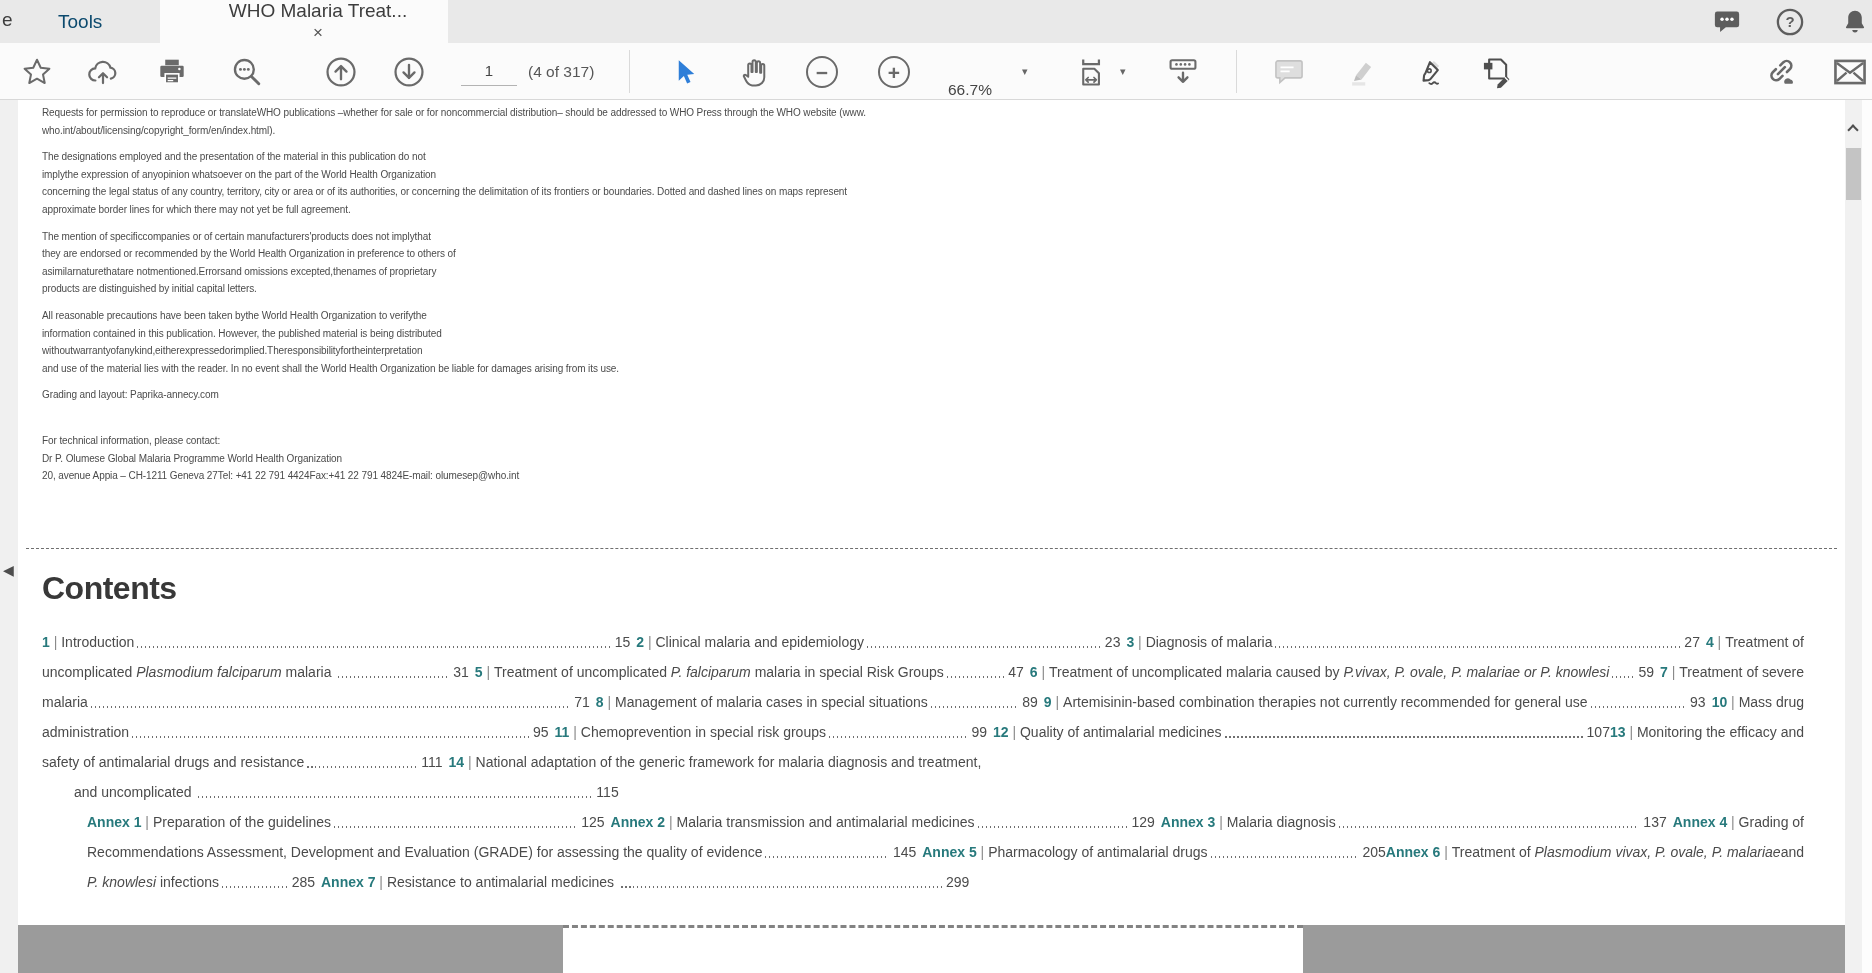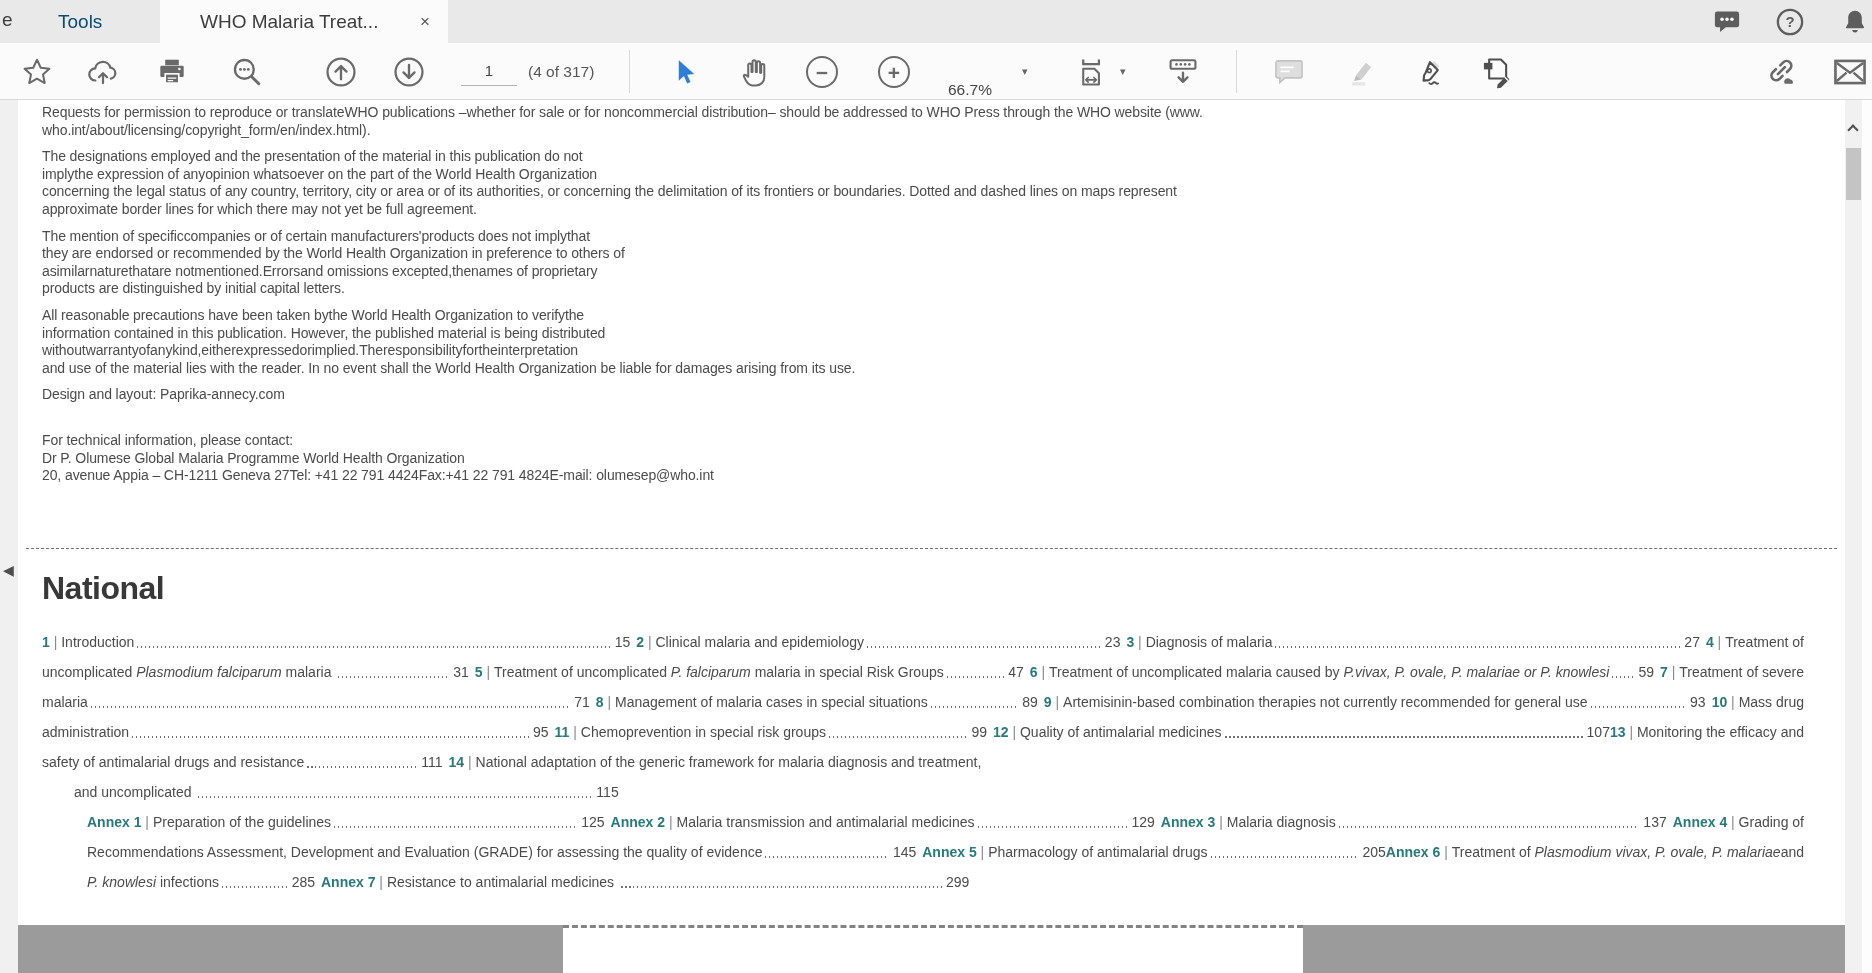--- a/index.html
+++ b/index.html
@@ -3,21 +3,21 @@
 <meta charset="utf-8">
 <style>
   * { margin:0; padding:0; box-sizing:border-box; }
   body { font-family:"Liberation Sans",sans-serif; }
   .screen { position:relative; width:1872px; height:973px; overflow:hidden; background:#fff; }
 
   
   .tabbar { position:absolute; left:0; top:0; width:1872px; height:43px; background:#e9e9e9; }
   .tab-partial { position:absolute; left:2px; top:9px; font-size:19px; color:#3d3d3d; }
   .tab-tools { position:absolute; left:44px; top:0; height:43px; padding:0 14px; display:flex; align-items:center; font-size:19px; color:#0c4a6e; cursor:default; }
-  .tab-active { position:absolute; left:160px; top:0; width:288px; height:43px; background:#fbfbfb; display:flex; align-items:center; padding:0 12px 0 40px; }
+  .tab-active { position:absolute; left:160px; top:0; width:288px; height:43px; background:#fbfbfb; display:flex; align-items:center; padding:0 12px 0 40px;flex-direction:column; }
   .tab-active .title { flex:1; font-size:19px; color:#3d3d3d; white-space:nowrap; overflow:hidden; }
   .tab-close { font-size:17px; color:#555; padding:0 6px; cursor:default; }
   .tb-right-icon { position:absolute; top:50%; transform:translate(-50%,-50%); width:38px; height:38px; display:flex; align-items:center; justify-content:center; }
 
   
   .toolbar { position:absolute; left:0; top:43px; width:1872px; height:57px; background:#fbfbfb; border-bottom:1px solid #d8d8d8; }
   .tbtn { position:absolute; top:8px; width:42px; height:42px; transform:translateX(-50%); display:flex; align-items:center; justify-content:center; }
   .tb-divider { position:absolute; top:7px; width:1px; height:43px; background:#dadada; }
   .page-input { position:absolute; left:461px; top:13px; width:56px; height:30px; text-align:center; font-size:15px; color:#444; background:transparent; border:none; border-bottom:1px solid #b3b3b3; font-family:"Liberation Sans",sans-serif; }
   .page-count { position:absolute; left:528px; top:0; height:71px; line-height:57px; font-size:15.5px; color:#565656; }
@@ -26,21 +26,21 @@
   .caret-zoom { position:absolute; left:1022px; top:0; height:57px; line-height:57px; }
   .caret-fit { position:absolute; left:1120px; top:22px; }
   .circle-btn { width:32px; height:32px; border:2px solid #6a6a6a; border-radius:50%; display:flex; align-items:center; justify-content:center; font-size:21px; color:#6a6a6a; font-weight:bold; line-height:1; }
 
   
   .doc-area { position:absolute; left:0; top:100px; width:1872px; height:873px; background:#fff; }
   .left-strip { position:absolute; left:0; top:0; width:18px; height:100%; background:#f0f0f0; }
   .collapse-arrow { position:absolute; left:3px; top:462px; font-size:14px; color:#4d4d4d; cursor:default; }
   .page { position:absolute; left:18px; top:0; width:1827px; height:100%; background:#fff; overflow:hidden; }
 
-  .copyright { position:absolute; left:24px; top:4px; width:1460px; font-size:14px; line-height:17.6px; color:#4b4b4b; letter-spacing:-0.1px; }
+  .copyright { position:absolute; left:24px; top:4px; width:1460px; font-size:10px; line-height:17.6px; color:#4b4b4b; letter-spacing:-0.1px; }
   .copyright p { margin-bottom:9px; }
   .copyright p.extra-gap { margin-top:28px; }
 
   .page-separator { position:absolute; left:8px; right:8px; top:448px; border-top:1px dashed #6f6f6f; }
 
   .contents-title { position:absolute; left:24px; top:470px; font-size:32px; font-weight:800; color:#383838; letter-spacing:-0.5px; }
 
   .toc { position:absolute; left:24px; top:527px; width:1762px; font-size:14px; color:#4b4b4b; }
   .toc-line { display:flex; align-items:baseline; white-space:pre; height:30px; line-height:30px; overflow:hidden; }
   .tk-num  { color:#27797c; font-weight:600; }
@@ -238,27 +238,27 @@
     <div class="left-strip">
       <div class="collapse-arrow">◀</div>
     </div>
 
     <div class="page">
       <div class="copyright" id="copyright-block">
           <p>Requests for permission to reproduce or translateWHO publications –whether for sale or for noncommercial distribution– should be addressed to WHO Press through the WHO website (www.<br>who.int/about/licensing/copyright_form/en/index.html).</p>
           <p>The designations employed and the presentation of the material in this publication do not<br>implythe expression of anyopinion whatsoever on the part of the World Health Organization<br>concerning the legal status of any country, territory, city or area or of its authorities, or concerning the delimitation of its frontiers or boundaries. Dotted and dashed lines on maps represent<br>approximate border lines for which there may not yet be full agreement.</p>
           <p>The mention of specificcompanies or of certain manufacturers'products does not implythat<br>they are endorsed or recommended by the World Health Organization in preference to others of<br>asimilarnaturethatare notmentioned.Errorsand omissions excepted,thenames of proprietary<br>products are distinguished by initial capital letters.</p>
           <p>All reasonable precautions have been taken bythe World Health Organization to verifythe<br>information contained in this publication. However, the published material is being distributed<br>withoutwarrantyofanykind,eitherexpressedorimplied.Theresponsibilityfortheinterpretation<br>and use of the material lies with the reader. In no event shall the World Health Organization be liable for damages arising from its use.</p>
-          <p>Design and layout: Paprika-annecy.com</p>
+          <p>Grading and layout: Paprika-annecy.com</p>
           <p class="extra-gap">For technical information, please contact:<br>Dr P. Olumese Global Malaria Programme World Health Organization<br>20, avenue Appia – CH-1211 Geneva 27Tel: +41 22 791 4424Fax:+41 22 791 4824E-mail: olumesep@who.int</p>
         </div>
 
       <div class="page-separator"></div>
 
-      <div class="contents-title">National</div>
+      <div class="contents-title">Contents</div>
 
       <div class="toc" id="toc">
           <div class="toc-line"><span class="tk-num">1</span><span class="tk-sep"> | </span><span class="tk-t">Introduction</span><span class="leader" style="flex-grow: 391;"></span><span class="tk-pg">15</span><span class="tk-num">2</span><span class="tk-sep"> | </span><span class="tk-t">Clinical malaria and epidemiology</span><span class="leader" style="flex-grow: 188;"></span><span class="tk-pg">23</span><span class="tk-num">3</span><span class="tk-sep"> | </span><span class="tk-t">Diagnosis of malaria</span><span class="leader" style="flex-grow: 333;"></span><span class="tk-pg">27</span><span class="tk-num">4</span><span class="tk-sep"> | </span><span class="tk-t">Treatment of</span></div>
           <div class="toc-line"><span class="tk-t">uncomplicated </span><span class="tk-i">Plasmodium falciparum</span><span class="tk-t"> malaria </span><span class="leader" style="flex-grow: 206;"></span><span class="tk-pg">31</span><span class="tk-num">5</span><span class="tk-sep"> | </span><span class="tk-t">Treatment of uncomplicated </span><span class="tk-i">P. falciparum</span><span class="tk-t"> malaria in special Risk Groups</span><span class="leader" style="flex-grow: 95;"></span><span class="tk-pg">47</span><span class="tk-num">6</span><span class="tk-sep"> | </span><span class="tk-t">Treatment of uncomplicated malaria caused by </span><span class="tk-i">P.vivax, P. ovale, P. malariae or P. knowlesi</span><span class="leader" style="flex-grow: 21;"></span><span class="tk-pg">59</span><span class="tk-num">7</span><span class="tk-sep"> | </span><span class="tk-t">Treatment of severe</span></div>
           <div class="toc-line"><span class="tk-t">malaria</span><span class="leader" style="flex-grow: 347;"></span><span class="tk-pg">71</span><span class="tk-num">8</span><span class="tk-sep"> | </span><span class="tk-t">Management of malaria cases in special situations</span><span class="leader" style="flex-grow: 56;"></span><span class="tk-pg">89</span><span class="tk-num">9</span><span class="tk-sep"> | </span><span class="tk-t">Artemisinin-based combination therapies not currently recommended for general use</span><span class="leader" style="flex-grow: 62;"></span><span class="tk-pg">93</span><span class="tk-num">10</span><span class="tk-sep"> | </span><span class="tk-t">Mass drug</span></div>
           <div class="toc-line"><span class="tk-t">administration</span><span class="leader" style="flex-grow: 347;"></span><span class="tk-pg">95</span><span class="tk-num">11</span><span class="tk-sep"> | </span><span class="tk-t">Chemoprevention in special risk groups</span><span class="leader" style="flex-grow: 114;"></span><span class="tk-pg">99</span><span class="tk-num">12</span><span class="tk-sep"> | </span><span class="tk-t">Quality of antimalarial medicines</span><span class="leader" style="flex-grow: 312;"></span><span class="tk-pgt">107</span><span class="tk-num">13</span><span class="tk-sep"> | </span><span class="tk-t">Monitoring the efficacy and</span></div>
           <div class="toc-line"><span class="tk-t">safety of antimalarial drugs and resistance</span><span class="leader" style="flex-grow: 106;"></span><span class="tk-pg">111</span><span class="tk-num">14</span><span class="tk-sep"> | </span><span class="tk-t">National adaptation of the generic framework for malaria diagnosis and treatment,</span><span class="filler" style="flex-grow: 890;"></span></div>
           <div class="toc-line" style="padding-left: 32px;"><span class="tk-t">and uncomplicated </span><span class="leader" style="flex-grow: 388;"></span><span class="tk-pg">115</span><span class="filler" style="flex-grow: 1198;"></span></div>
           <div class="toc-line" style="padding-left: 45px;"><span class="tk-annex">Annex 1</span><span class="tk-sep"> | </span><span class="tk-t">Preparation of the guidelines</span><span class="leader" style="flex-grow: 273;"></span><span class="tk-pg">125</span><span class="tk-annex">Annex 2</span><span class="tk-sep"> | </span><span class="tk-t">Malaria transmission and antimalarial medicines</span><span class="leader" style="flex-grow: 163;"></span><span class="tk-pg">129</span><span class="tk-annex">Annex 3</span><span class="tk-sep"> | </span><span class="tk-t">Malaria diagnosis</span><span class="leader" style="flex-grow: 341;"></span><span class="tk-pg">137</span><span class="tk-annex">Annex 4</span><span class="tk-sep"> | </span><span class="tk-t">Grading of</span></div>
           <div class="toc-line" style="padding-left: 45px;"><span class="tk-t">Recommendations Assessment, Development and Evaluation (GRADE) for assessing the quality of evidence</span><span class="leader" style="flex-grow: 191;"></span><span class="tk-pg">145</span><span class="tk-annex">Annex 5</span><span class="tk-sep"> | </span><span class="tk-t">Pharmacology of antimalarial drugs</span><span class="leader" style="flex-grow: 233;"></span><span class="tk-pgt">205</span><span class="tk-annex">Annex 6</span><span class="tk-sep"> | </span><span class="tk-t">Treatment of </span><span class="tk-i">Plasmodium vivax, P. ovale, P. malariae</span><span class="tk-t">and</span></div>

